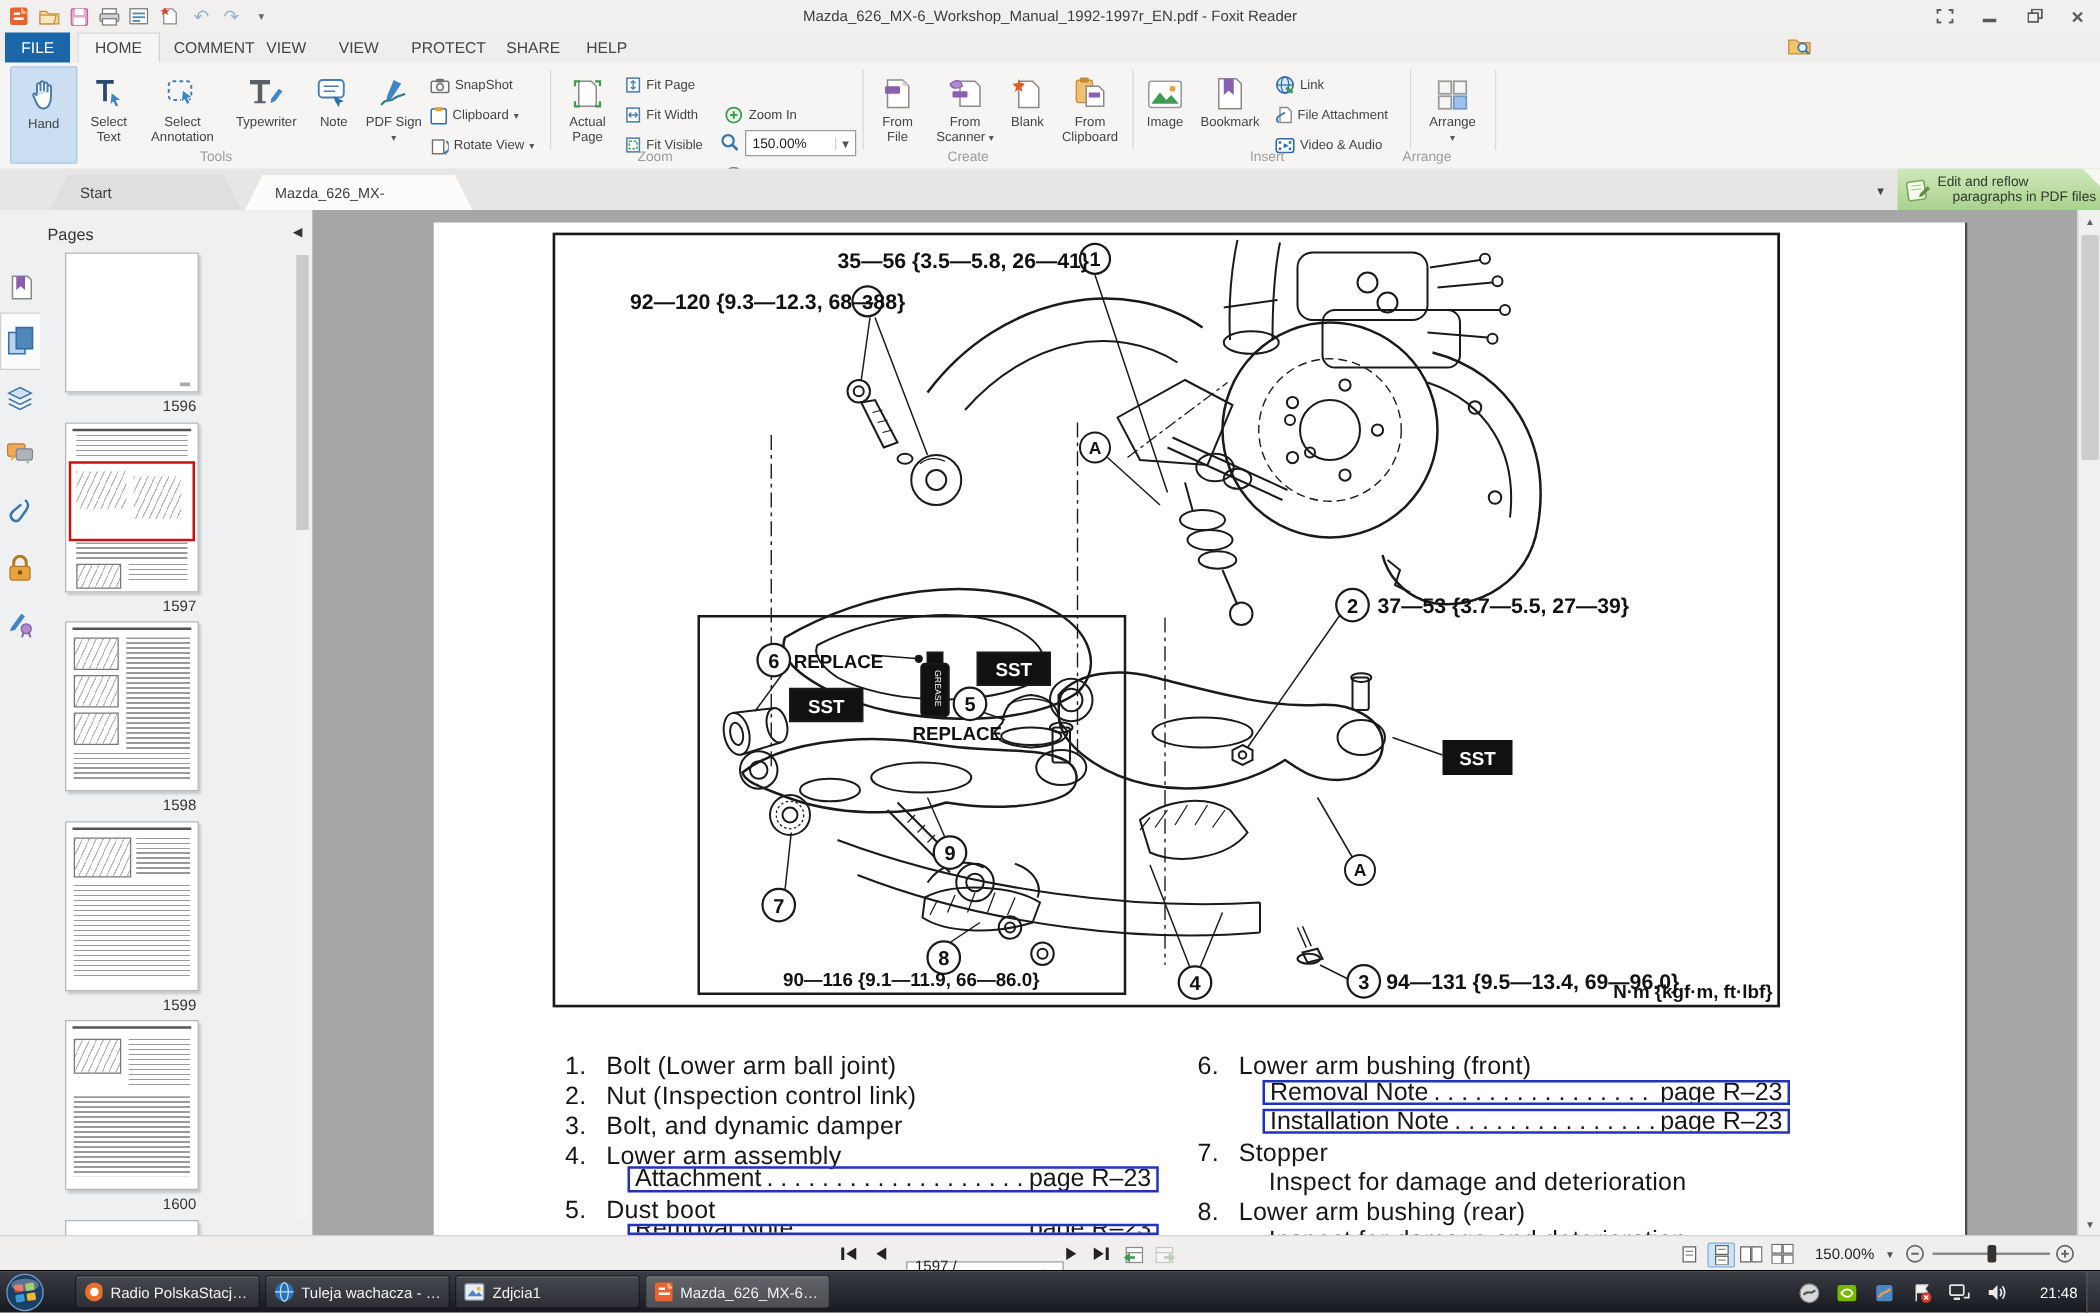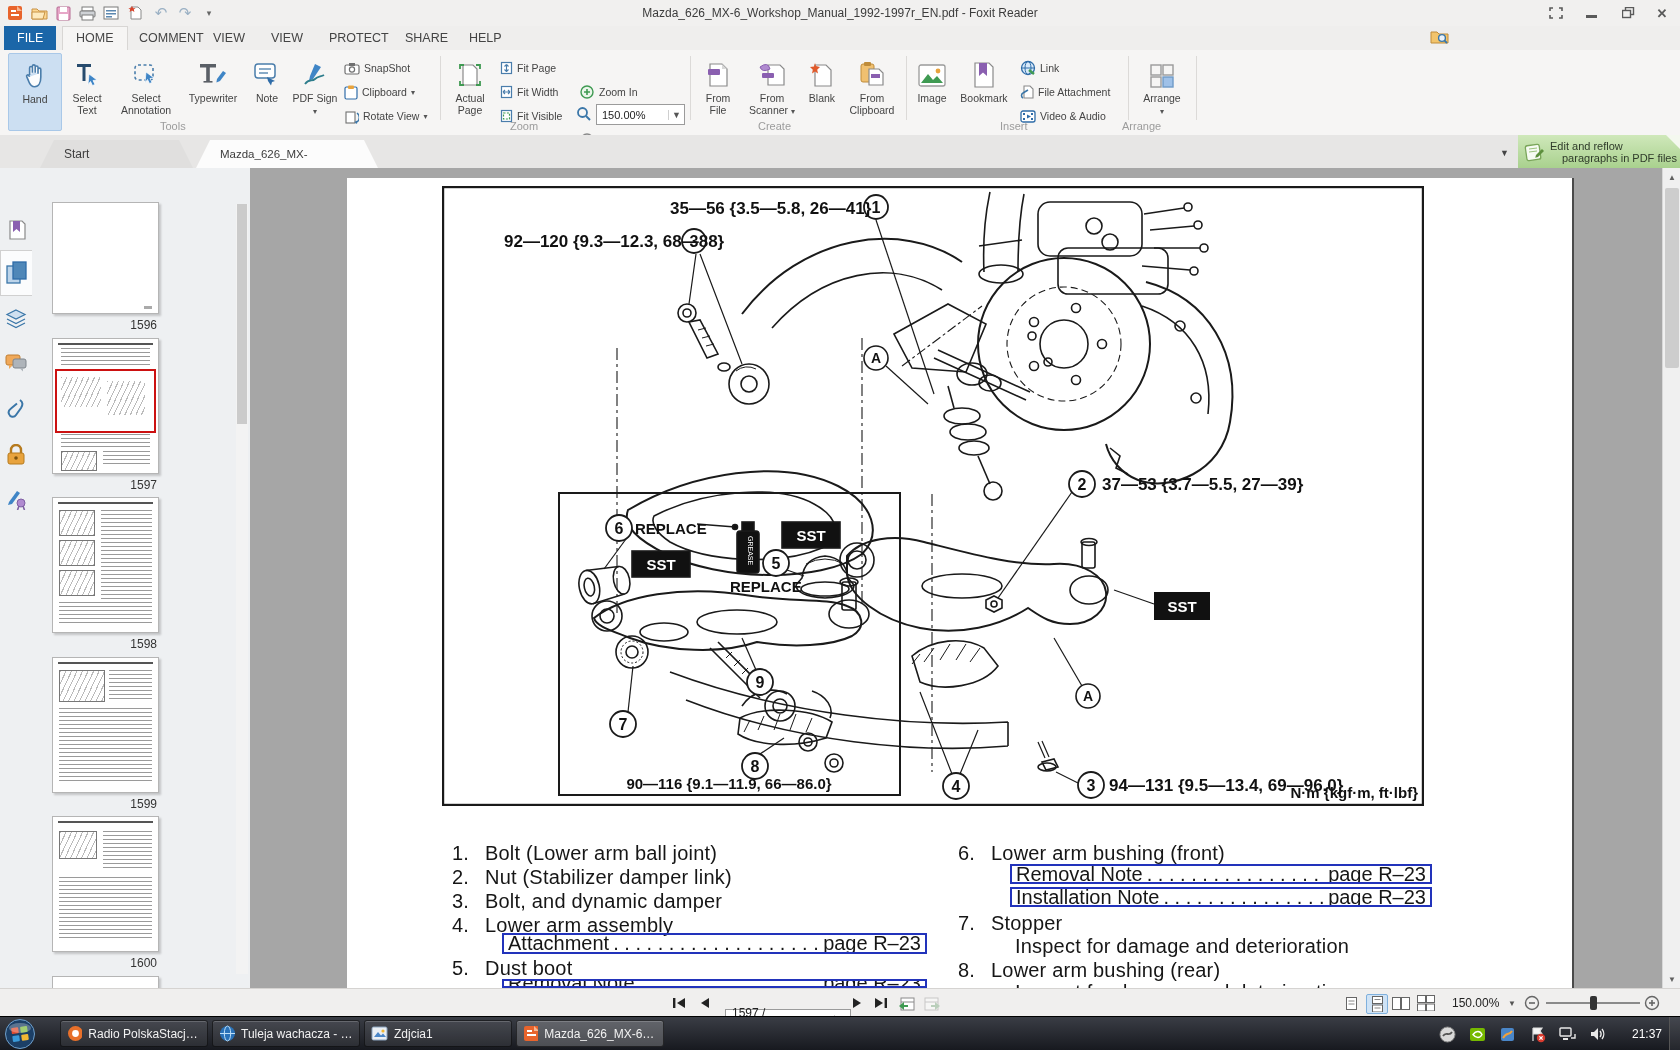--- a/index.html
+++ b/index.html
@@ -511,20 +511,24 @@
   <div class="strip-ic" style="top:318px">
     <svg width="22" height="22">
         <path d="M4 14 l8-11 3 2 -8 11 -4 1 z" fill="#3f85c6"></path>
         <circle cx="16" cy="15" r="4" fill="#b08ad0" stroke="#7e5fa3"></circle>
         <path d="M14 18 l-1.5 4 M18 18 l1.5 4" stroke="#7e5fa3" stroke-width="1.6"></path>
       </svg>
   </div>
 </div>
 
 <div id="pagespan">
+  <div id="pages-head">
+    <span style="position:absolute;left:6px;top:12px">Pages</span>
+    <span style="position:absolute;right:8px;top:12px;font-size:10px;color:#333">◀</span>
+  </div>
 
   <div class="thumb" style="top:34px;height:110px">
     <div class="abs" style="right:6px;bottom:4px;width:8px;height:3px;background:#aaa"></div>
   </div>
   <div class="tlabel" style="top:150px">1596</div>
 
   <div class="thumb" style="top:170px;height:134px">
     <div class="abs" style="left:5px;top:4px;right:5px;height:2px;background:#555"></div>
     <div class="abs tlines" style="left:8px;top:9px;right:8px;height:18px"></div>
     <div class="redview" style="left:2px;top:30px;width:97px;height:60px">
@@ -753,21 +757,21 @@
       <text class="cn" x="177" y="348">6</text>
       <text class="cn" x="334" y="383">5</text>
       <text class="cn" x="181" y="544">7</text>
       <text class="cn" x="313" y="586">8</text>
       <text class="cn" x="318" y="502">9</text>
       <text class="cn" x="434" y="177" style="font-size:14px">A</text>
       <text class="cn" x="646" y="515" style="font-size:14px">A</text>
     </svg>
 
     <div class="pl-row" style="left:105px;top:664px"><span class="pl-num">1.</span><span>Bolt (Lower arm ball joint)</span></div>
-    <div class="pl-row" style="left:105px;top:688px"><span class="pl-num">2.</span><span>Nut (Stabilizer damper link)</span></div>
+    <div class="pl-row" style="left:105px;top:688px"><span class="pl-num">2.</span><span>Nut (Inspection control link)</span></div>
     <div class="pl-row" style="left:105px;top:712px"><span class="pl-num">3.</span><span>Bolt, and dynamic damper</span></div>
     <div class="pl-row" style="left:105px;top:736px"><span class="pl-num">4.</span><span>Lower arm assembly</span></div>
     <div class="linkbox" style="left:155px;top:755px;width:425px;height:21px">
       <span>Attachment</span>
         <span class="dots">. . . . . . . . . . . . . . . . . . . . . . . . . . . . . . . . . . .</span>
         <span class="pg">page R–23</span>
     </div>
     <div class="pl-row" style="left:105px;top:779px"><span class="pl-num">5.</span><span>Dust boot</span></div>
     <div class="linkbox" style="left:155px;top:801px;width:425px;height:9px">
       <span>Removal Note</span>
@@ -967,15 +971,15 @@
         <rect x="5" y="12" width="5" height="2" fill="#e8e8e8"></rect>
         <path d="M13 12 h4 v-4" fill="none" stroke="#e8e8e8" stroke-width="1.4"></path>
       </svg>
   </div>
   <div class="tray-ic" style="left:1588px">
     <svg width="17" height="16">
         <path d="M2 6 h3 l4-4 v12 l-4-4 h-3 z" fill="#e8e8e8"></path>
         <path d="M11 5 a5 5 0 0 1 0 6 M13 3 a8 8 0 0 1 0 10" fill="none" stroke="#e8e8e8" stroke-width="1.4"></path>
       </svg>
   </div>
-  <div id="clock" style="right:18px">21:37</div>
+  <div id="clock" style="right:18px">21:48</div>
   <div id="showdesk"></div>
 </div>
 
 </body></html>

